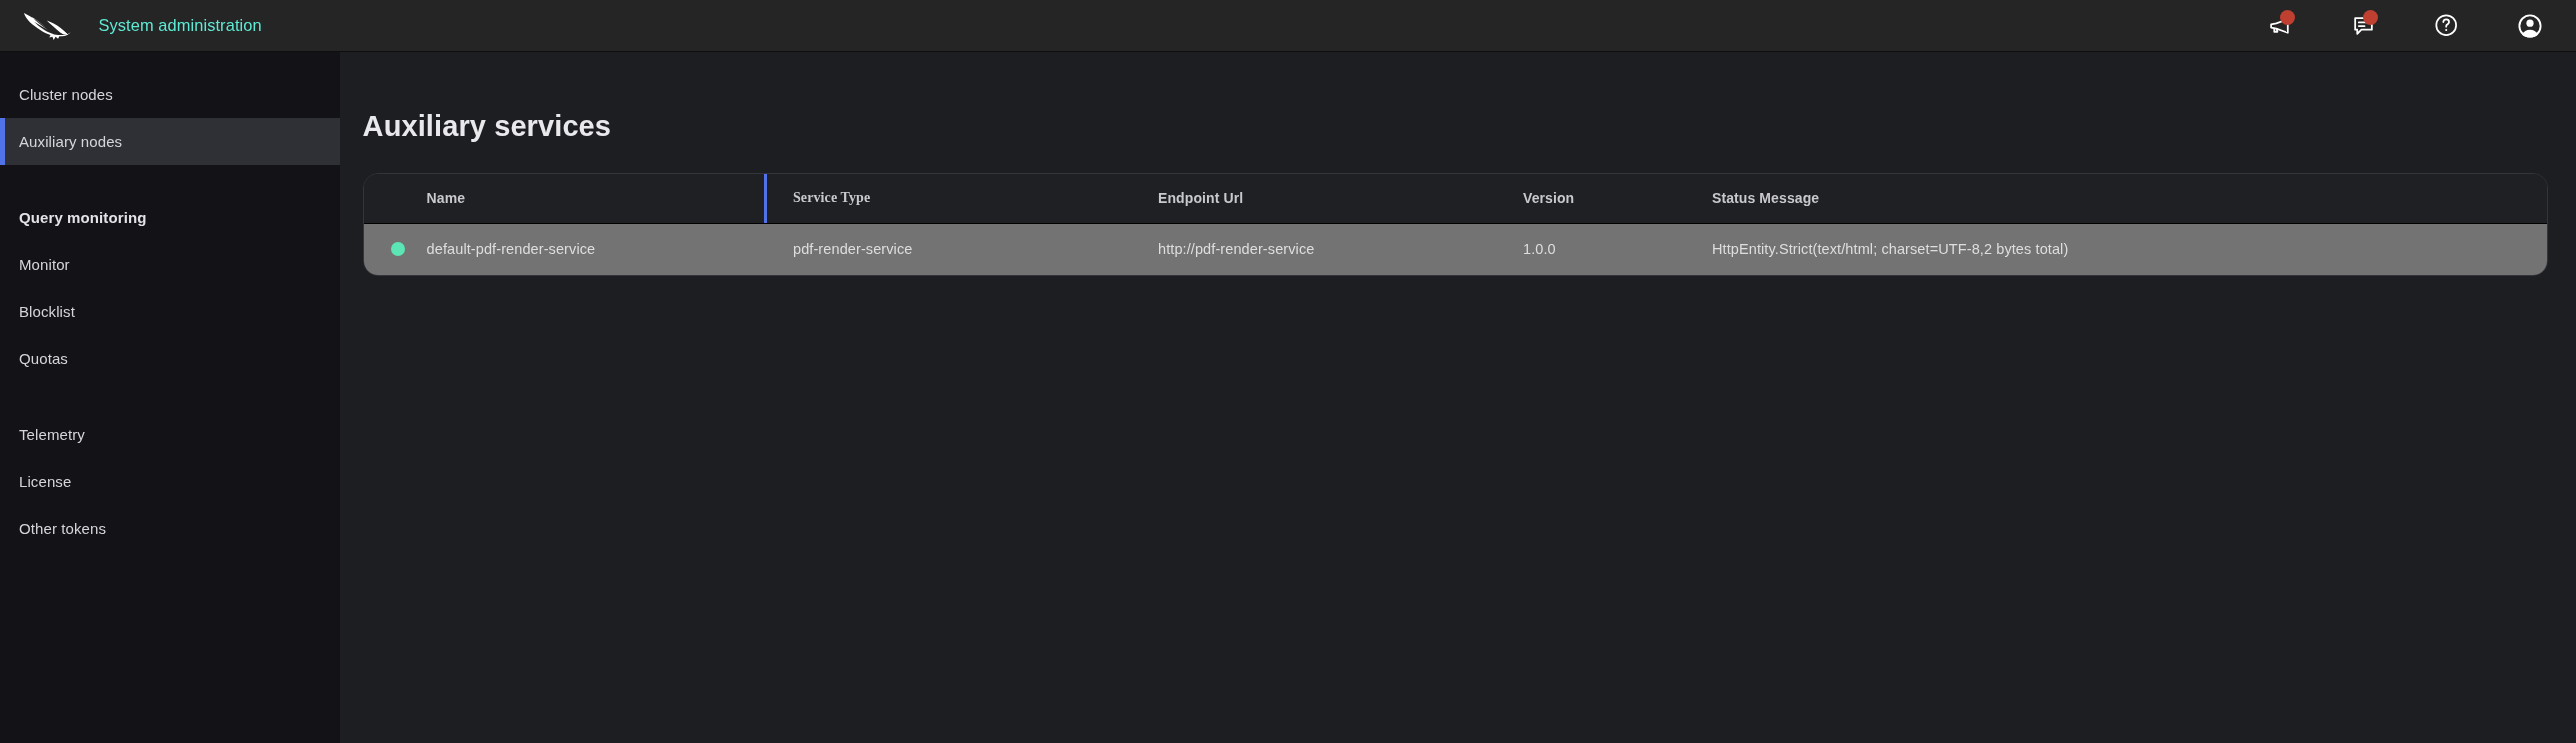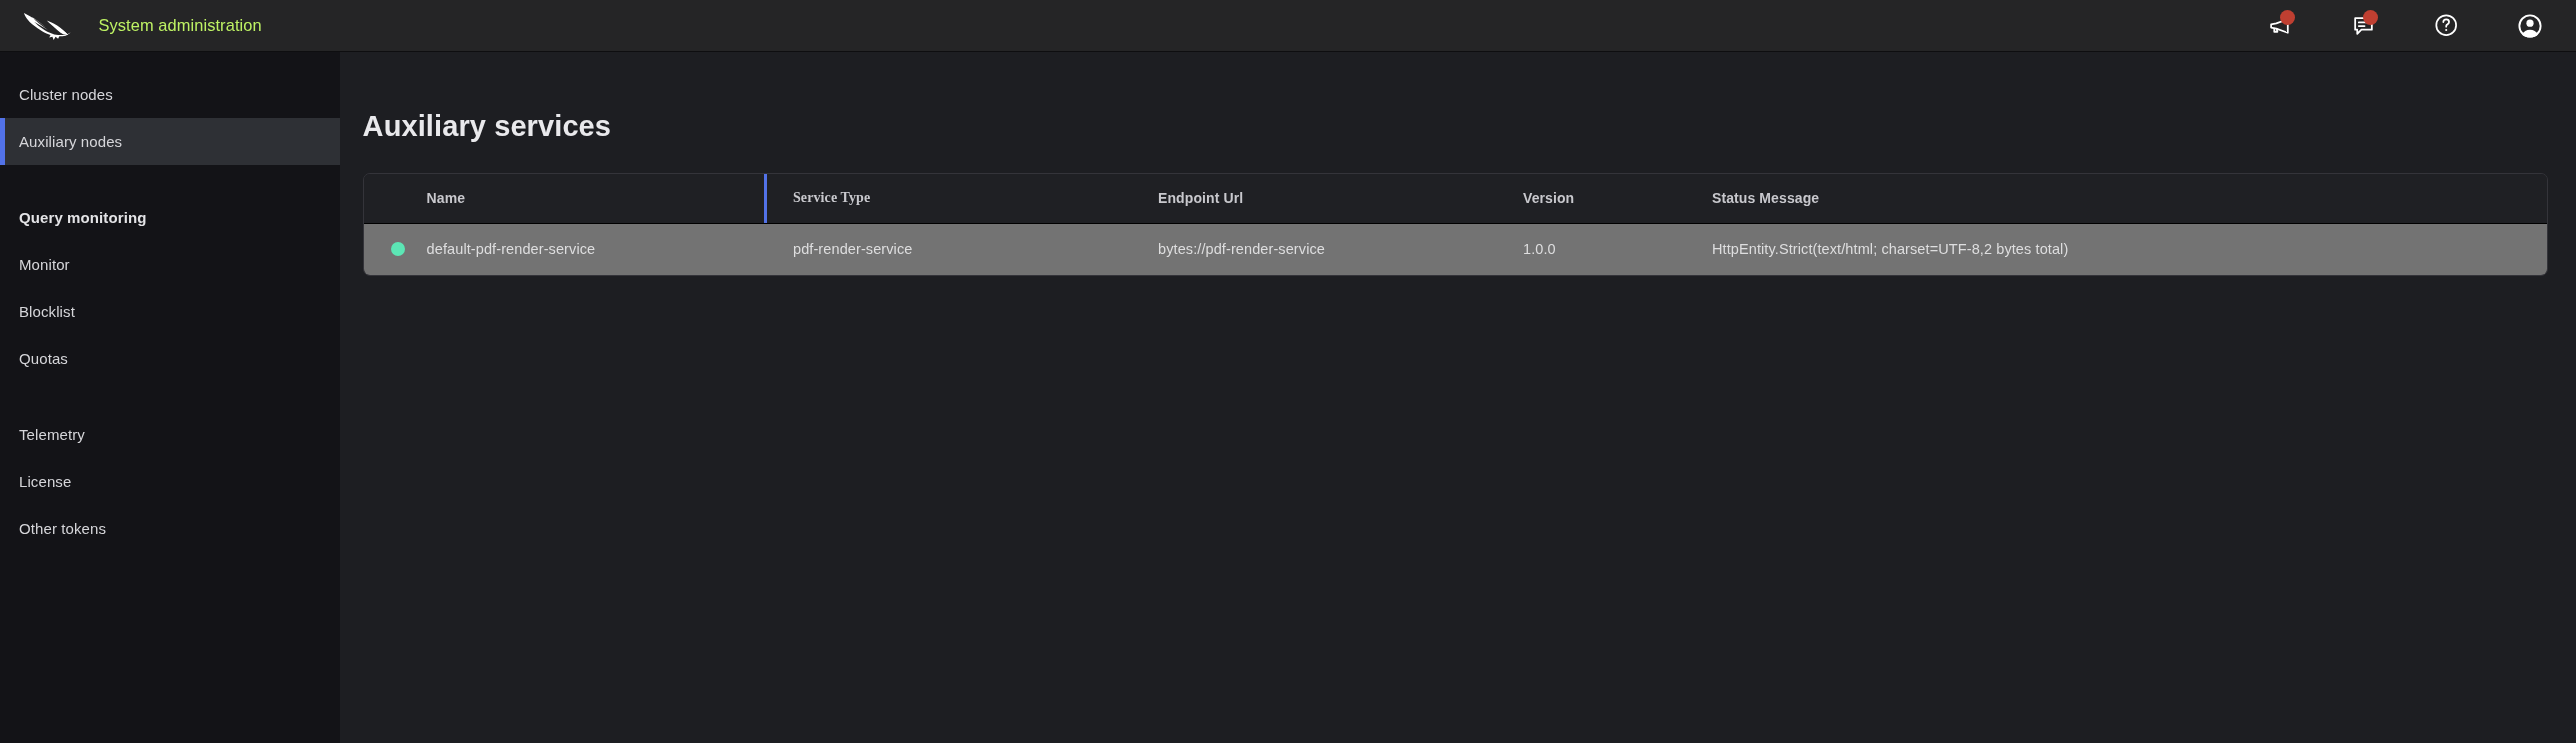--- a/index.html
+++ b/index.html
@@ -39,21 +39,21 @@
   }
 
   .logo-mark {
     width: 58px;
     height: 33px;
     display: block;
   }
 
   .app-title {
     font-size: 16.4px;
-    color: #bef264;
+    color: #5eead4;
     letter-spacing: 0.1px;
     white-space: nowrap;
   }
 
   .topbar-spacer { flex: 1 1 auto; }
 
   .topbar-actions {
     display: flex;
     align-items: center;
     gap: 48px;
@@ -142,21 +142,21 @@
   .page-title {
     font-size: 29px;
     font-weight: bold;
     color: #e9e9ec;
     letter-spacing: 0.1px;
     margin-bottom: 30px;
   }
 
   .table-card {
     border: 0.6px solid #34343a;
-    border-radius: 7px;
+    border-radius: 15px;
     background: #1f2024;
     overflow: hidden;
   }
 
   table {
     width: 100%;
     border-collapse: collapse;
     table-layout: fixed;
   }
 
@@ -332,21 +332,21 @@
               <th class="col-status">Status Message</th>
             </tr>
           </thead>
           <tbody>
             <tr>
               <td class="col-name">
                 <span class="status-dot"></span>
                 <span>default-pdf-render-service</span>
               </td>
               <td class="col-type">pdf-render-service</td>
-              <td class="col-endpoint">bytes://pdf-render-service</td>
+              <td class="col-endpoint">http://pdf-render-service</td>
               <td class="col-version">1.0.0</td>
               <td class="col-status">HttpEntity.Strict(text/html; charset=UTF-8,2 bytes total)</td>
             </tr>
           </tbody>
         </table>
       </div>
 
     </main>
 
   </div>

